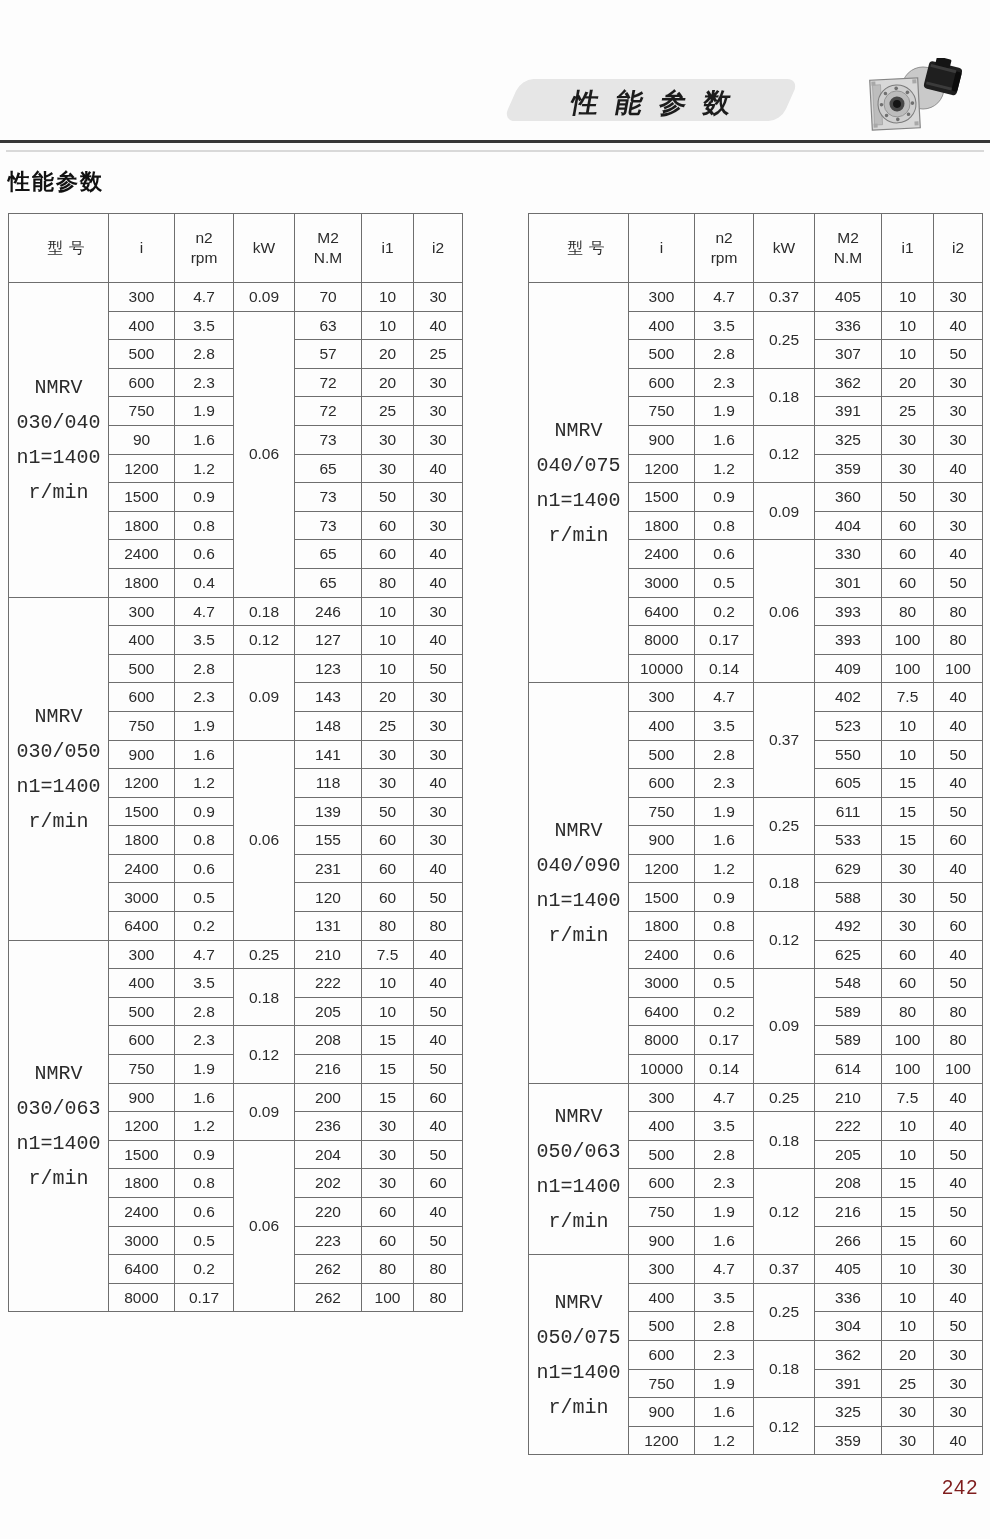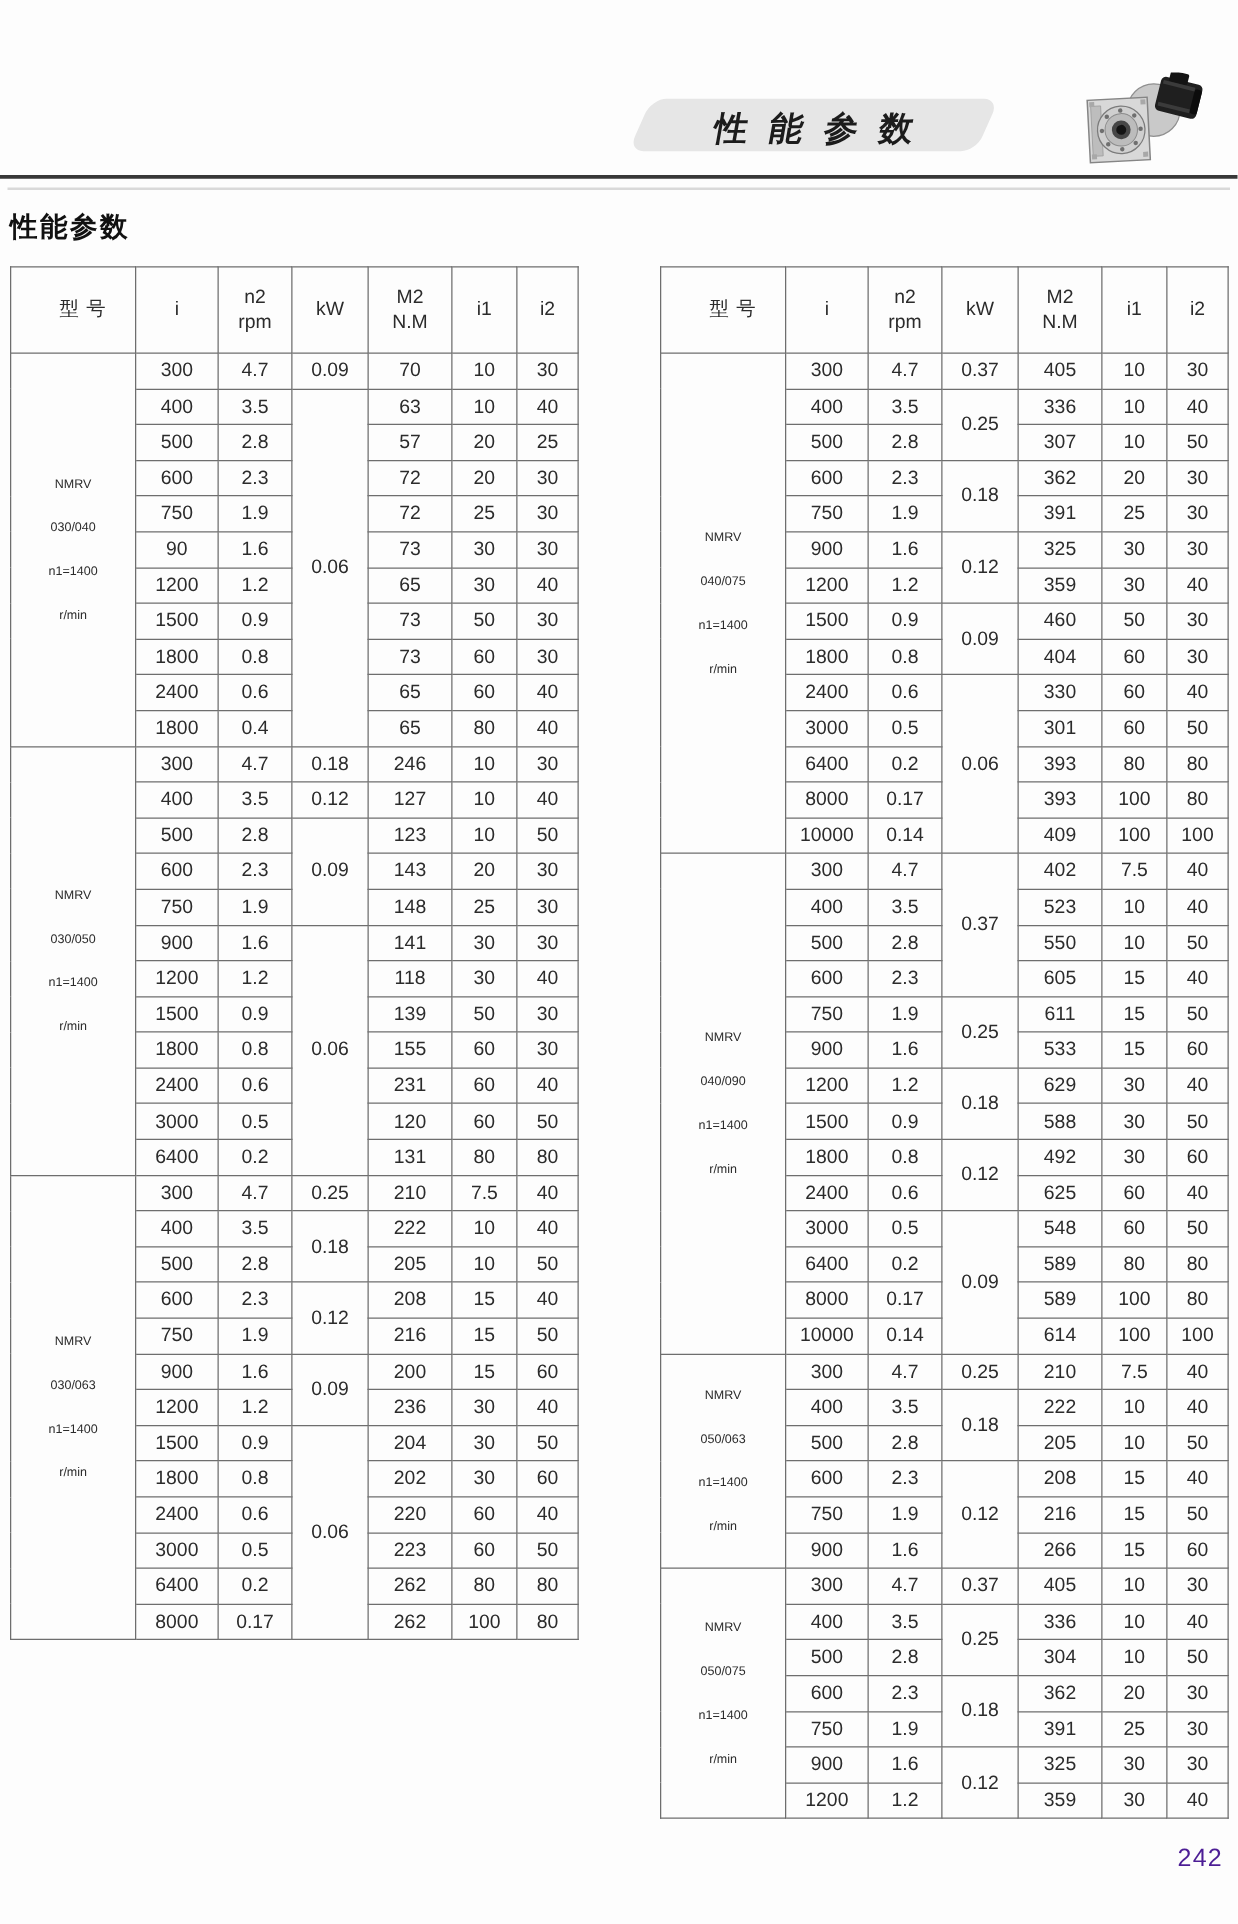--- a/index.html
+++ b/index.html
@@ -67,26 +67,26 @@
     padding: 0;
   }
   table.params thead th {
     height: 69px;
     font-weight: normal;
     line-height: 20px;
   }
   table.params thead th.model-h { letter-spacing: 6px; text-indent: 6px; padding-left: 15px; }
   table.params td { height: 28.6px; line-height: 1; }
   td.model-cell { text-align: left; padding-left: 13px; }
-  td.model-cell div { line-height: 35px; font-size: 10px; }
+  td.model-cell div { line-height: 35px; font-size: 20px; font-family: Liberation Mono, monospace; }
 
   
   .page-number {
     position: absolute; left: 942px; top: 1476px;
-    font-size: 20px; color: #4c1d95; letter-spacing: 1px;
+    font-size: 20px; color: #7f1d1d; letter-spacing: 1px;
   }
 </style>
 </head>
 <body>
 
 <div class="banner"></div>
 <div class="banner-text">性能参数</div>
 
 <svg class="gearbox-photo" viewBox="0 0 100 78" xmlns="http://www.w3.org/2000/svg">
 
@@ -548,21 +548,21 @@
           <td>1200</td>
           <td>1.2</td>
           <td>359</td>
           <td>30</td>
           <td>40</td>
         </tr>
         <tr>
           <td>1500</td>
           <td>0.9</td>
           <td rowspan="2">0.09</td>
-          <td>460</td>
+          <td>360</td>
           <td>50</td>
           <td>30</td>
         </tr>
         <tr>
           <td>1800</td>
           <td>0.8</td>
           <td>404</td>
           <td>60</td>
           <td>30</td>
         </tr>

